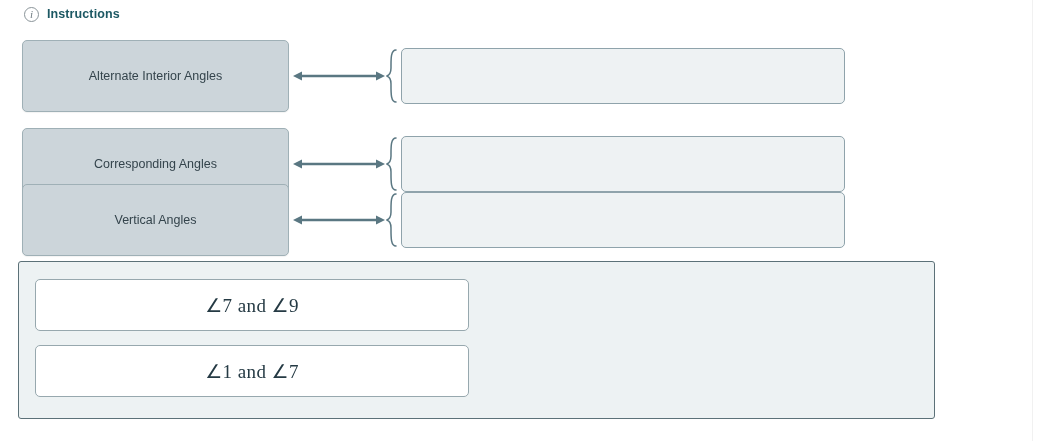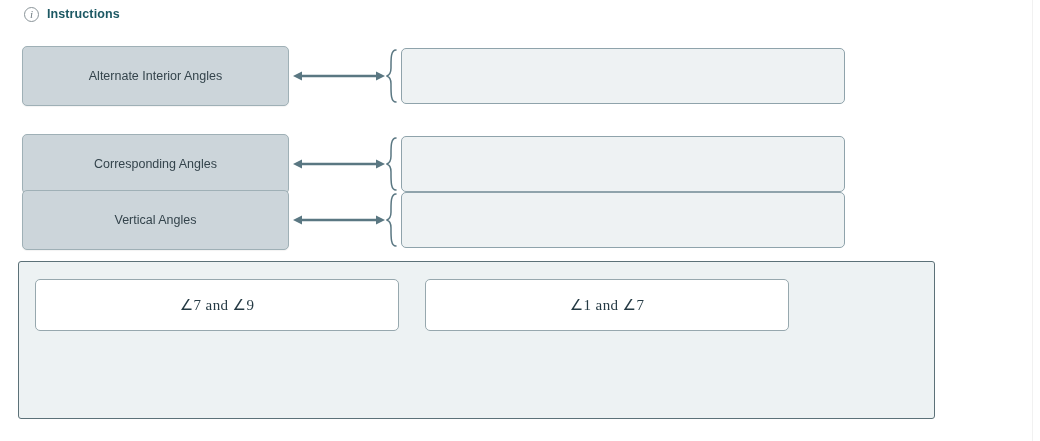--- a/index.html
+++ b/index.html
@@ -55,21 +55,21 @@
     height: 56px;
     display: flex;
     align-items: center;
   }
   #row-0 { top: 48px; }
   #row-1 { top: 136px; }
   #row-2 { top: 192px; justify-content: center; }
 
   .category-box {
     width: 267px;
-    height: 60px;
+    height: 72px;
     box-sizing: border-box;
     background: #ccd5da;
     border: 1px solid #9fb0b6;
     border-radius: 5px;
     display: flex;
     align-items: center;
     justify-content: center;
     color: #34444c;
     font-size: 12.5px;
     flex: none;
@@ -109,32 +109,32 @@
     border: 1px solid #5c7178;
     border-radius: 3px;
     padding: 17px 16px;
   }
   #answer-bank-grid {
     display: flex;
     flex-wrap: wrap;
     gap: 14px 26px;
   }
   .answer-tile {
-    width: 364px;
+    width: 434px;
     height: 52px;
     box-sizing: border-box;
     background: #ffffff;
     border: 1px solid #97a8ae;
     border-radius: 5px;
     display: flex;
     align-items: center;
     justify-content: center;
     color: #253a44;
     font-family: "Liberation Serif", serif;
-    font-size: 15px;
+    font-size: 19px;
     cursor: grab;
   }
   .answer-tile .angle-expr { letter-spacing: .4px; }
 
   
   #right-edge-rule {
     position: absolute;
     right: 7px;
     top: 0;
     width: 1px;

